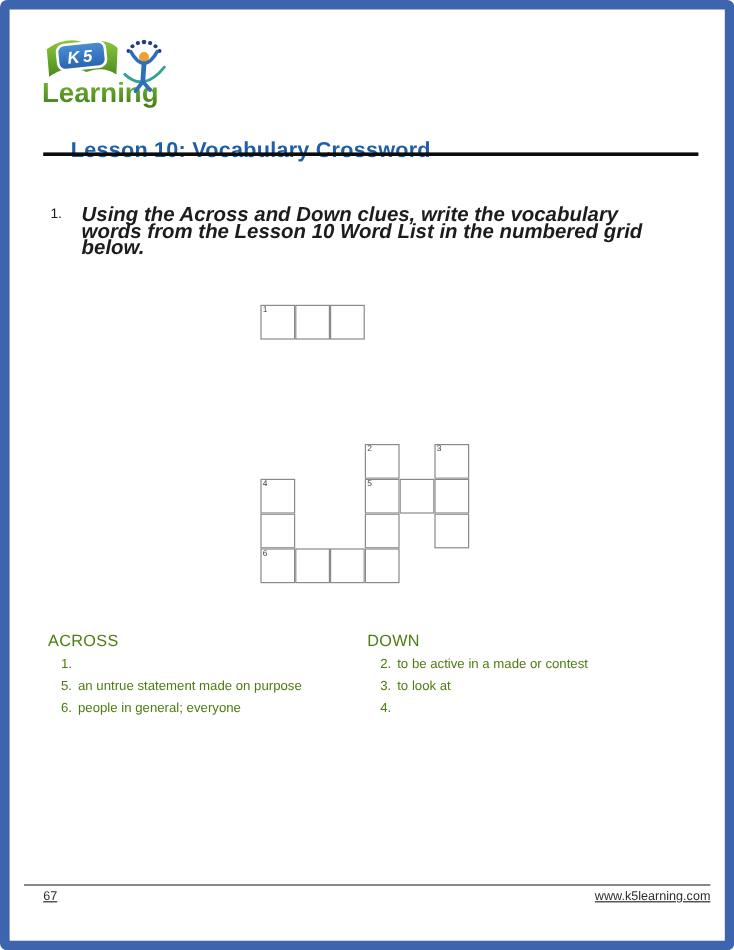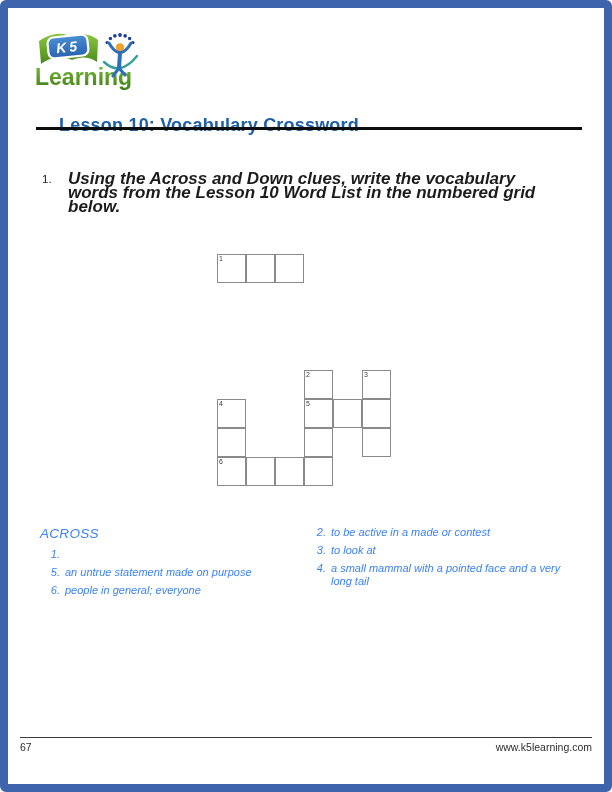--- a/index.html
+++ b/index.html
@@ -24,33 +24,33 @@
 
   .crossword { position:absolute; left:209px; top:246px; width:176px; height:234px; }
   .cell {
     position:absolute; width:29px; height:29px; box-sizing:border-box;
     border:1px solid #8a8a8a; background:#ffffff;
   }
   .cellnum {
     position:absolute; left:1px; top:0px; font-size:7px; line-height:8px; color:#3c3c3c;
   }
 
-  .clue-block { position:absolute; top:518px; color:#3b82f6;font-style:italic; }
+  .clue-block { position:absolute; top:518px; color:#4d7c0f; }
   .clue-block.across { left:32px; width:260px; }
   .clue-block.down   { left:298px; width:268px; }
   .clue-heading { font-size:13.5px; line-height:16px; margin-bottom:6px; letter-spacing:0.3px; }
   .clue-item { display:flex; margin-bottom:5px; }
   .clue-num { flex:0 0 12px; width:12px; text-align:right; margin-left:8px; margin-right:5px;
               font-size:11px; line-height:13px; }
   .clue-text { font-size:11px; line-height:13px; }
   .down .clue-text { max-width:238px; }
 
   .footer-rule { position:absolute; left:12px; top:729px; width:572px; height:1px; background:#3a3a3a; }
-  .footer-text { position:absolute; left:12px; right:12px; top:733px; display:flex;
-                 justify-content:space-between; font-size:10.5px; color:#2e2e2e; }
+  .footer-text { position:absolute; left:28px; right:12px; top:733px; display:flex;
+                 justify-content:space-between; font-size:10.5px; color:#2e2e2e;text-decoration:underline; }
 </style>
 </head>
 <body>
 
 <div class="page" style="border-color: rgb(62, 100, 173);">
 
   <svg class="logo" viewBox="0 0 114 66">
     <defs>
       <linearGradient id="bookGrad" x1="0" y1="0" x2="0" y2="1">
         <stop offset="0" stop-color="#8cc63f"></stop>
@@ -141,32 +141,32 @@
           <span class="clue-text">an untrue statement made on purpose</span>
         </div>
         <div class="clue-item">
           <span class="clue-num">6.</span>
           <span class="clue-text">people in general; everyone</span>
         </div>
       </div>
   </div>
 
   <div class="clue-block down">
+    <div class="clue-heading">DOWN</div>
     <div>
         <div class="clue-item">
           <span class="clue-num">2.</span>
           <span class="clue-text">to be active in a made or contest</span>
         </div>
         <div class="clue-item">
           <span class="clue-num">3.</span>
           <span class="clue-text">to look at</span>
         </div>
         <div class="clue-item">
           <span class="clue-num">4.</span>
-          <span class="clue-text">a small mammal with a pointed face and a very long tail</span>
         </div>
       </div>
   </div>
 
   <div class="footer-rule"></div>
   <div class="footer-text">
     <span>67</span>
     <span>www.k5learning.com</span>
   </div>
 

